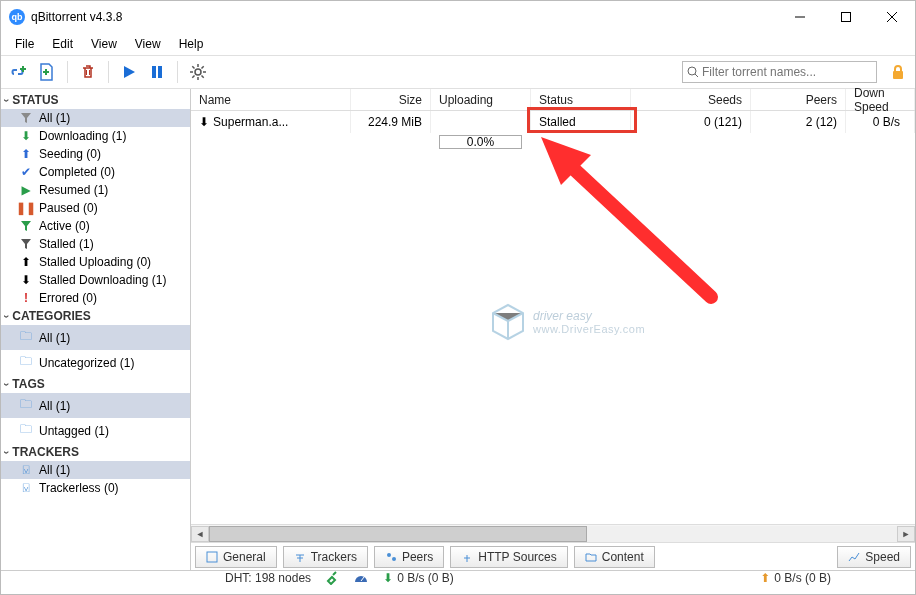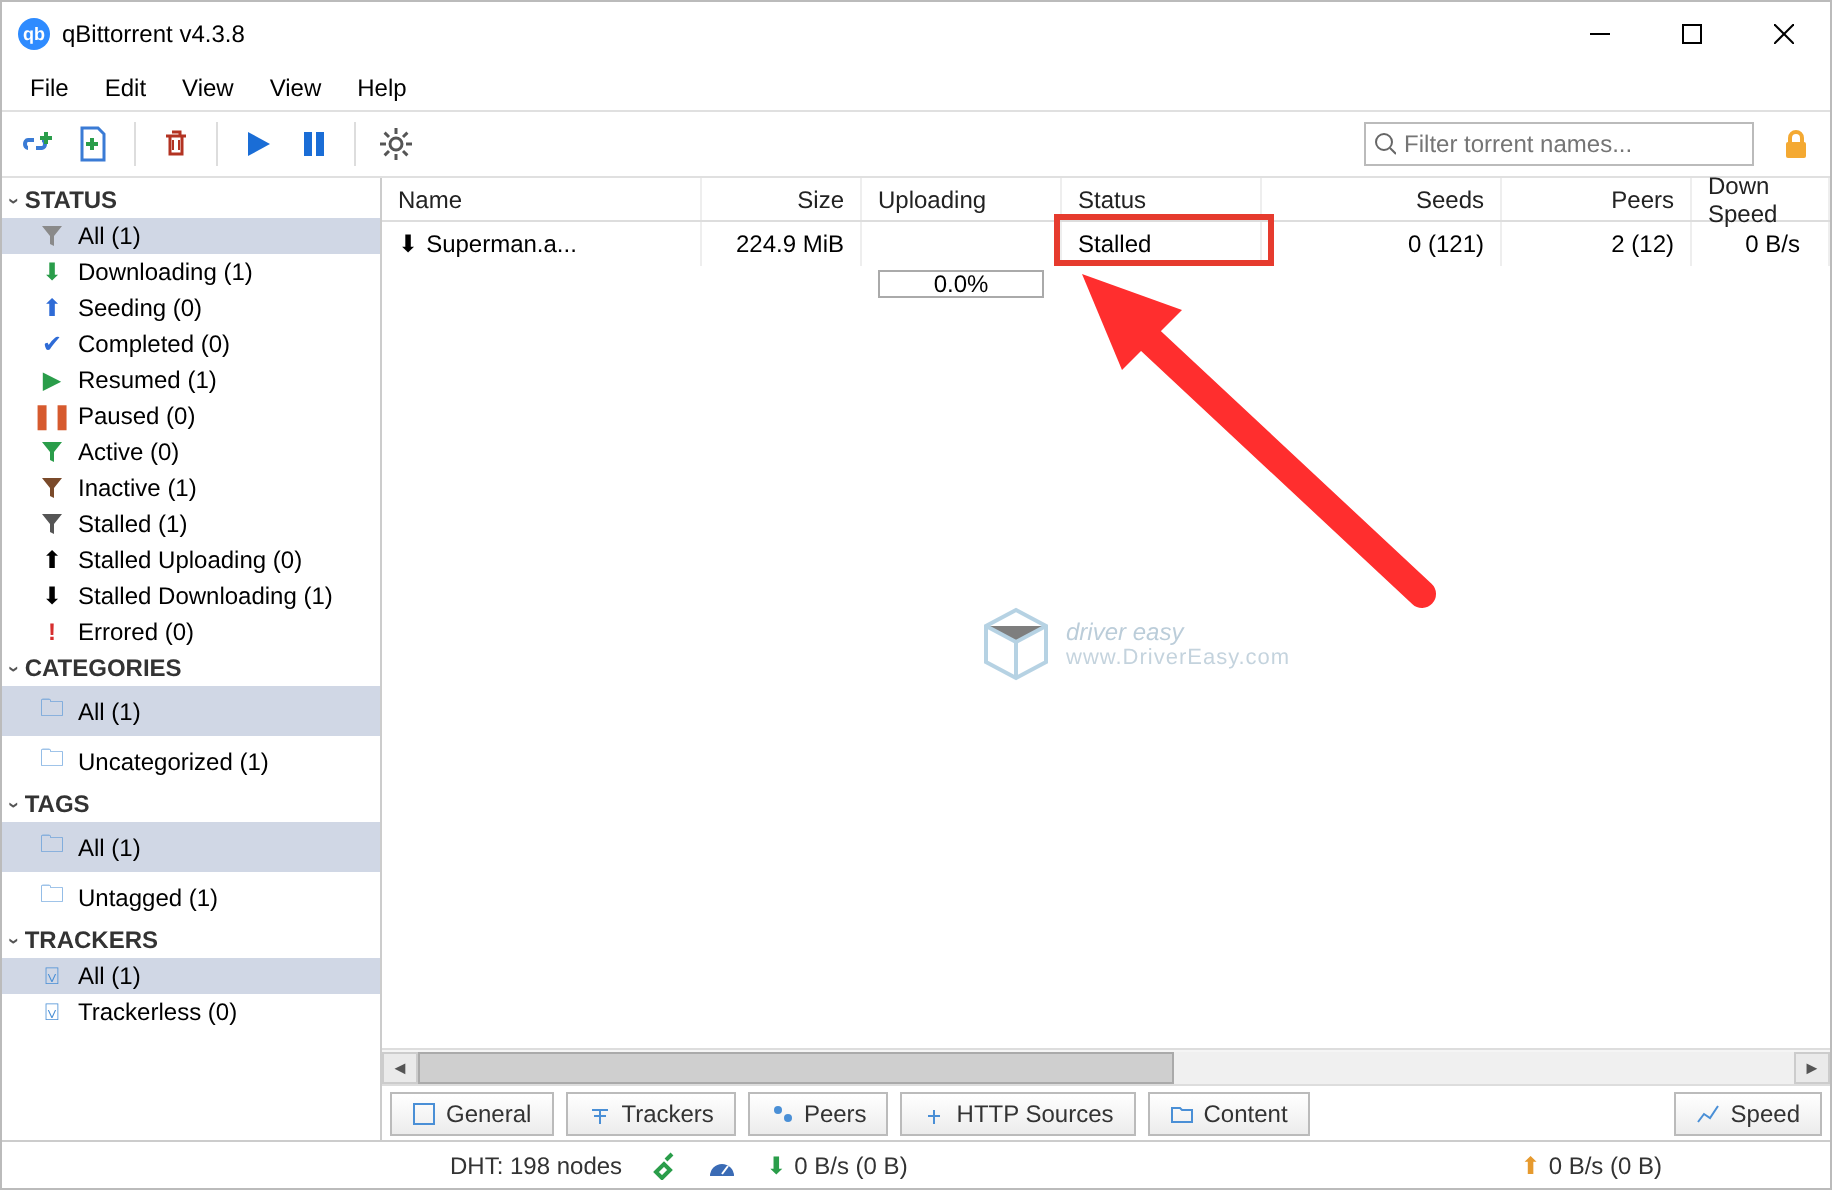--- a/index.html
+++ b/index.html
@@ -40,21 +40,21 @@
 .watermark { position: absolute; color: #7a9cb5; opacity: 0.5; display: flex; align-items: center; gap: 8px; font-size: 24px; font-style: italic; pointer-events:none;}
 .watermark small { display:block; font-size:11px; font-style: normal; color:#8aa8bd; letter-spacing:0.5px;}
 .arrow { position: absolute; pointer-events:none; }
 .hscroll { height: 18px; border-top: 1px solid #ddd; display: flex; align-items: center; background: #f5f5f5; }
 .hscroll .btn { width: 18px; height: 16px; background: #eaeaea; border:1px solid #ccc; display:flex; align-items:center; justify-content:center; font-size:9px; color:#555;}
 .hscroll .track { flex:1; height:16px; background:#f0f0f0; position:relative; }
 .hscroll .thumb { position:absolute; left:0; top:0; height:100%; width:55%; background:#cfcfcf; border:1px solid #aaa;}
 .bottom-tabs { height: 28px; display: flex; align-items: center; padding: 0 4px; gap: 6px; border-top: 1px solid #ddd; }
 .btab { height: 22px; padding: 0 10px; border: 1px solid #bbb; background: linear-gradient(#fff,#ececec); display: flex; align-items: center; gap: 5px; font-size: 12px; color: #333; cursor: default; }
 .spacer { flex: 1; }
-.statusbar { height: 24px; border-top: 1px solid #ccc; display: flex; align-items: center; font-size: 12px; color: #333; padding: 0 10px; gap: 14px; }
+.statusbar { height: 24px; border-top: 1px solid #ccc; display: flex; align-items: flex-start; font-size: 12px; color: #333; padding: 0 10px; gap: 14px; }
 .statusbar .sitem { display:flex; align-items:center; gap:4px; }
 svg { display:block; }
 </style>
 </head>
 <body>
 
 <div class="titlebar">
   <span class="appicon">qb</span>
   <span class="title">qBittorrent v4.3.8</span>
   <div class="winbtns">
@@ -187,28 +187,20 @@
         <span class="ficon">
           <svg width="12" height="12">
             <path d="M1 1h10L7 6v5l-2-1V6z" fill="#2a9d4a"></path>
           </svg>
         </span>
         <span>Active (0)</span>
       </div>
     <div class="frow">
         <span class="ficon">
           <svg width="12" height="12">
-            <path d="M1 1h10L7 6v5l-2-1V6z" fill="#7a4a2a"></path>
-          </svg>
-        </span>
-        <span>Inactive (1)</span>
-      </div>
-    <div class="frow">
-        <span class="ficon">
-          <svg width="12" height="12">
             <path d="M1 1h10L7 6v5l-2-1V6z" fill="#555"></path>
           </svg>
         </span>
         <span>Stalled (1)</span>
       </div>
     <div class="frow">
         <span class="ficon">⬆</span>
         <span>Stalled Uploading (0)</span>
       </div>
     <div class="frow">

